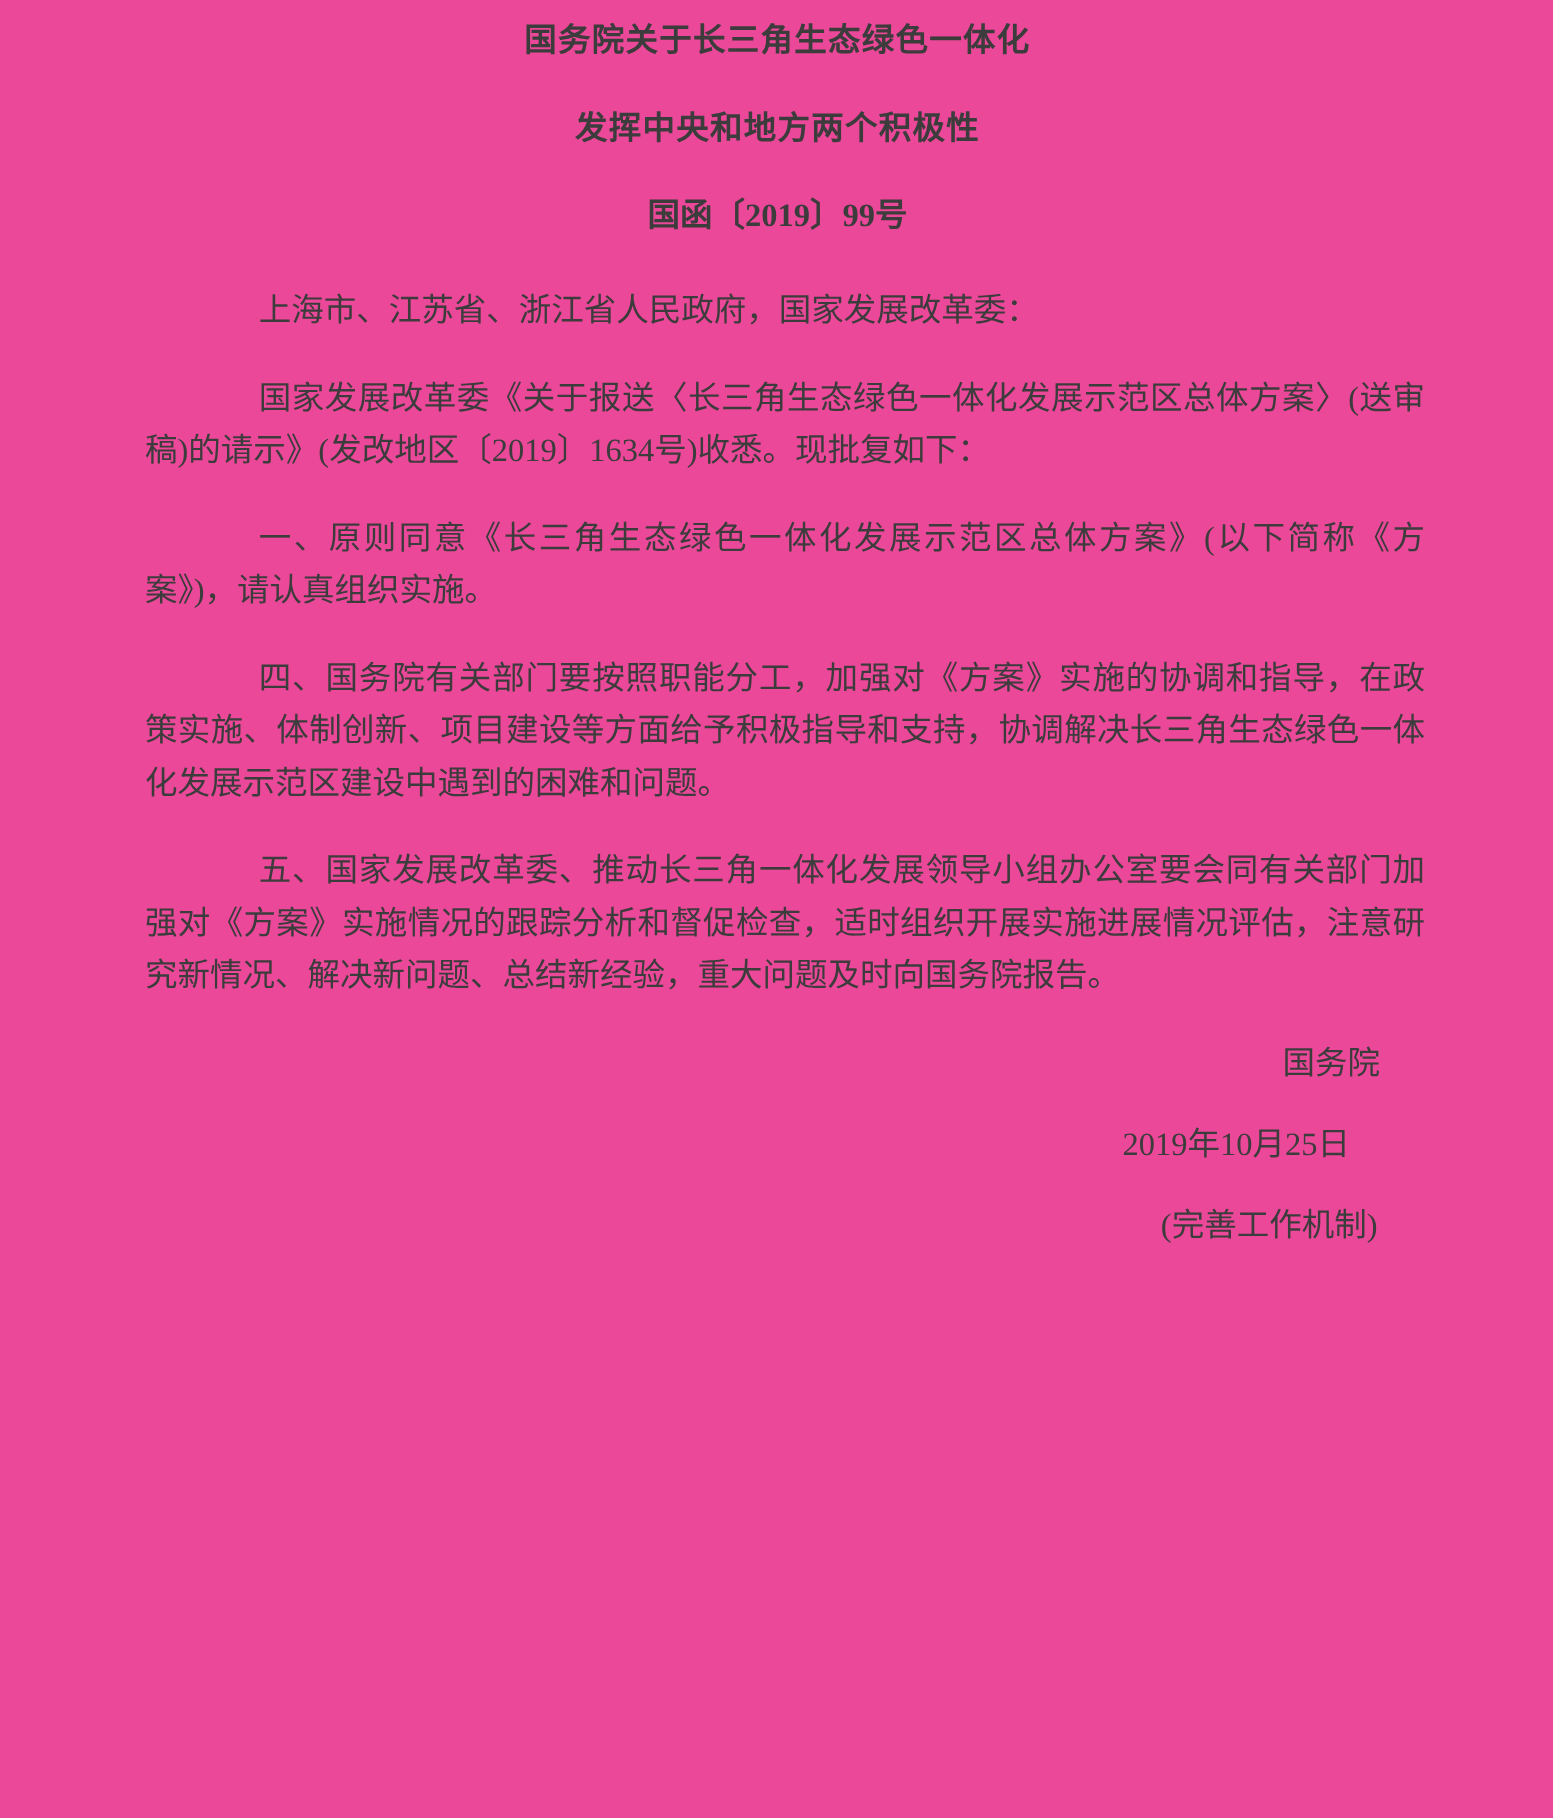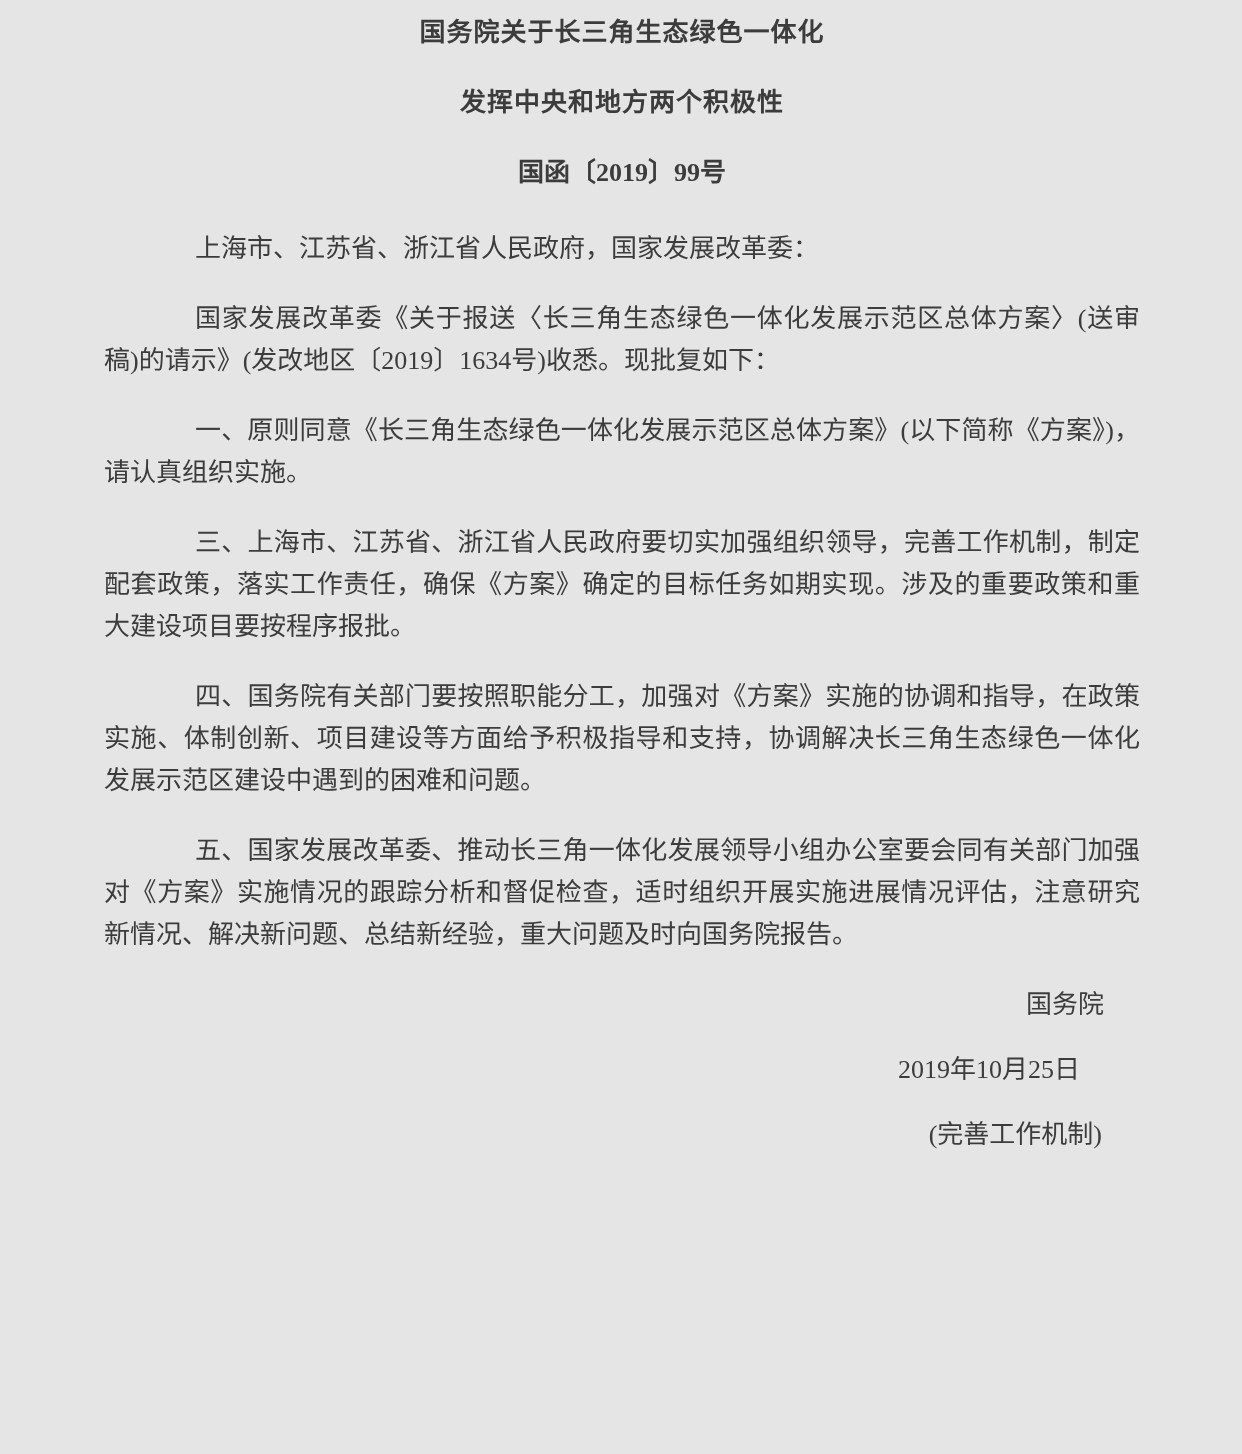--- a/index.html
+++ b/index.html
@@ -13,39 +13,39 @@
     overflow: hidden;
     color: #3c3c3c;
     font-family: "Liberation Serif", "DejaVu Serif", serif;
     font-size: 26px;
   }
   .doc {
     box-sizing: border-box;
     width: 1242px;
     height: 1454px;
     padding: 18px 102px 0 104px;
-    background: #e5e5e5;
+    background: #ec4899;
   }
   .title-line {
     text-align: center;
     font-weight: bold;
     font-size: 26px;
     line-height: 30px;
     margin: 0 0 40px 0;
     letter-spacing: 1px;
   }
   .doc-number {
     text-align: center;
     font-weight: bold;
     font-size: 26px;
     line-height: 30px;
     margin: 0 0 40px 0;
   }
   .para {
-    margin: 0 0 28px 0;
+    margin: 0 0 28px 12px;
     line-height: 42px;
     text-align: justify;
     text-indent: 3.5em;
     word-break: break-all;
   }
   .closing {
     margin-top: 4px;
     text-align: right;
   }
   .closing-line {
@@ -70,21 +70,20 @@
 
   <div class="doc-number">国函〔2019〕99号</div>
 
   <p class="para">上海市、江苏省、浙江省人民政府，国家发展改革委：</p>
 
   <p class="para">国家发展改革委《关于报送〈长三角生态绿色一体化发展示范区总体方案〉(送审稿)的请示》(发改地区〔2019〕1634号)收悉。现批复如下：</p>
 
   <p class="para">一、原则同意《长三角生态绿色一体化发展示范区总体方案》(以下简称《方案》)，请认真组织实施。</p>
 
 
-  <p class="para">三、上海市、江苏省、浙江省人民政府要切实加强组织领导，完善工作机制，制定配套政策，落实工作责任，确保《方案》确定的目标任务如期实现。涉及的重要政策和重大建设项目要按程序报批。</p>
 
   <p class="para">四、国务院有关部门要按照职能分工，加强对《方案》实施的协调和指导，在政策实施、体制创新、项目建设等方面给予积极指导和支持，协调解决长三角生态绿色一体化发展示范区建设中遇到的困难和问题。</p>
 
   <p class="para">五、国家发展改革委、推动长三角一体化发展领导小组办公室要会同有关部门加强对《方案》实施情况的跟踪分析和督促检查，适时组织开展实施进展情况评估，注意研究新情况、解决新问题、总结新经验，重大问题及时向国务院报告。</p>
 
   <div class="closing">
     <div class="closing-line">国务院</div>
     <div class="closing-line date">2019年10月25日</div>
     <div class="closing-line note">(完善工作机制)</div>
   </div>

